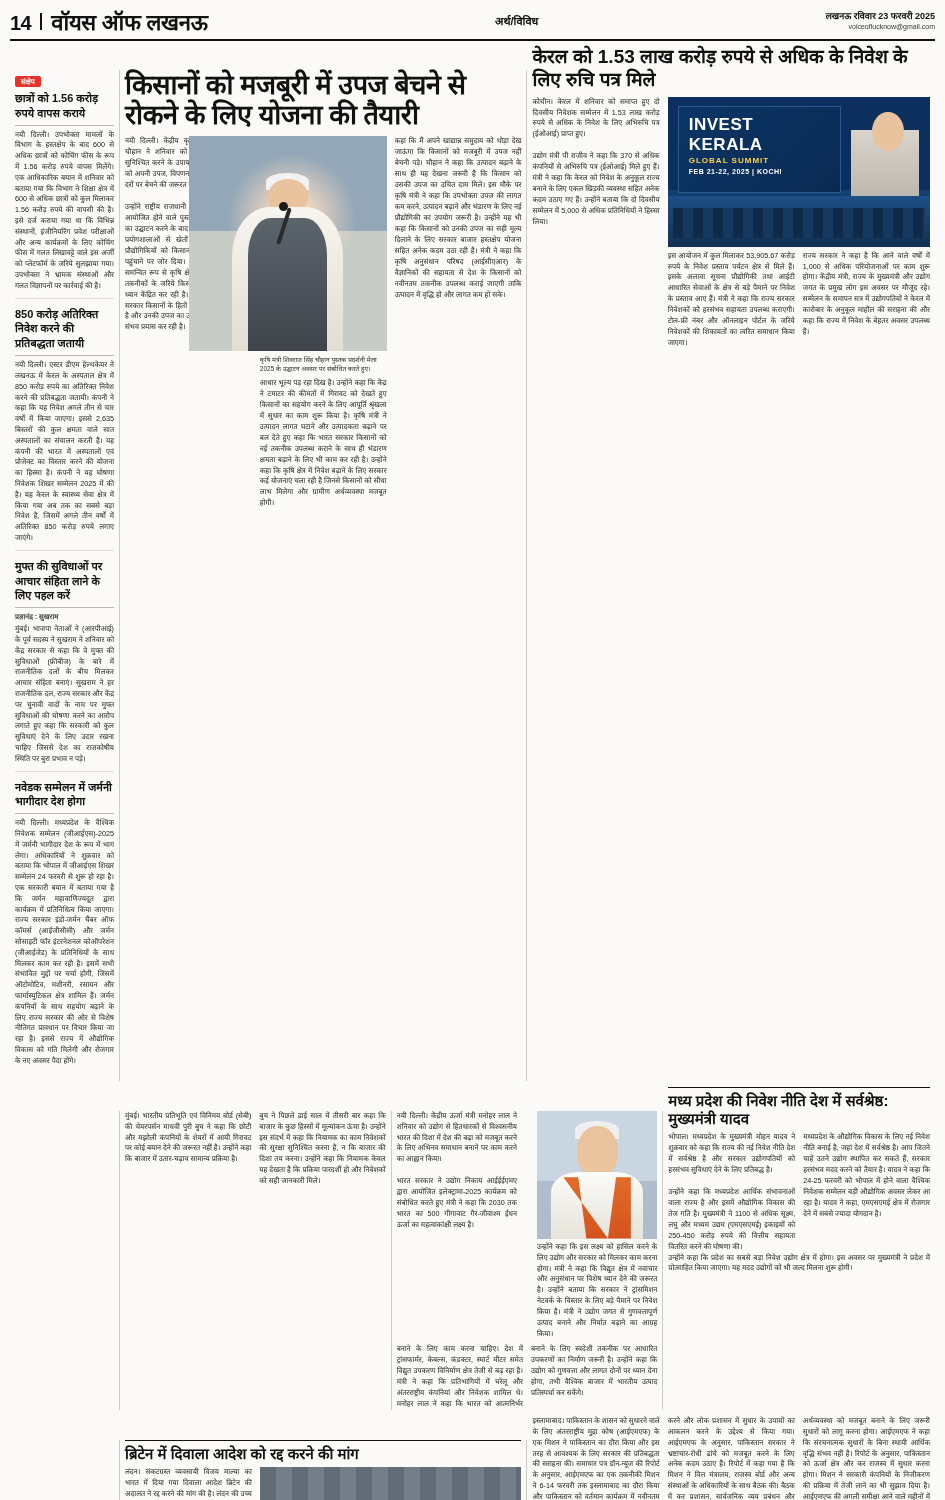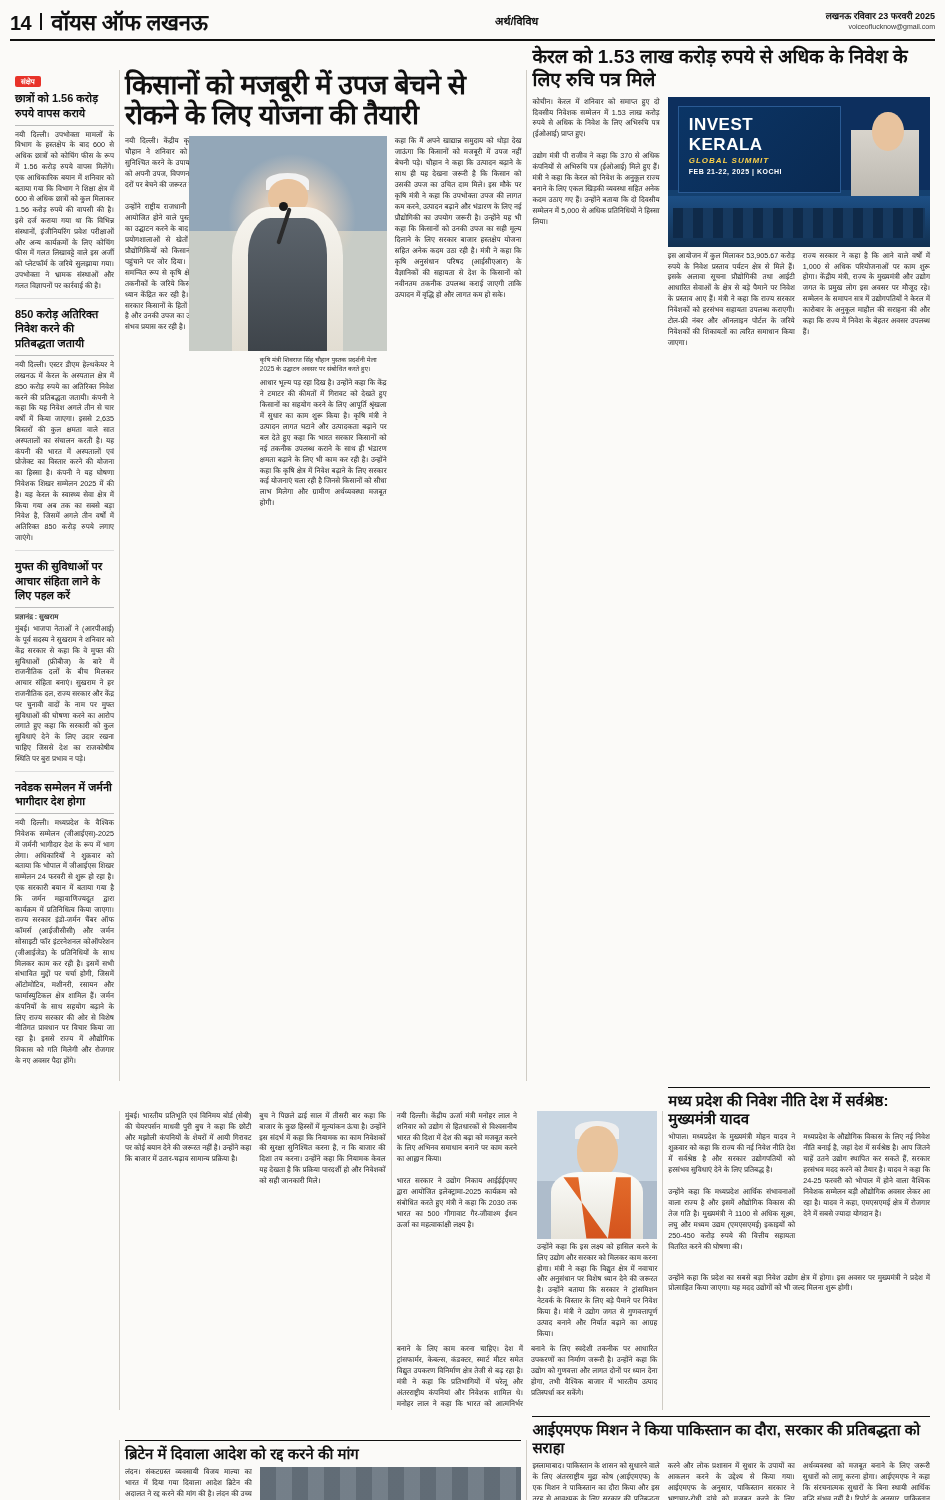--- a/index.html
+++ b/index.html
@@ -115,21 +115,21 @@
     background: linear-gradient(#0d2f5e 0 62%, #14406f 62% 100%);
     position:relative;
   }
   .ph-kerala .screen {
     position:absolute; left:4%; top:6%; width:62%; height:58%;
     background: linear-gradient(135deg,#0b3566,#0a2a52);
     border:1px solid #2a5a94;
   }
   .ph-kerala .screen .t1 { position:absolute; left:6%; top:10%; color:#fff; font-weight:700; font-size:17px; letter-spacing:0.5px;}
   .ph-kerala .screen .t2 { position:absolute; left:6%; top:34%; color:#fff; font-weight:700; font-size:17px; letter-spacing:0.5px;}
-  .ph-kerala .screen .t3 { position:absolute; left:6%; top:58%; color:#ffd24a; font-weight:700; font-size:8px; letter-spacing:1px;font-style:italic;}
+  .ph-kerala .screen .t3 { position:absolute; left:6%; top:58%; color:#ffd24a; font-weight:700; font-size:8px; letter-spacing:1px;}
   .ph-kerala .screen .t4 { position:absolute; left:6%; top:72%; color:#fff; font-weight:700; font-size:7px; letter-spacing:0.5px;}
   .ph-kerala .podium {
     position:absolute; right:4%; top:22%; width:26%; height:50%;
     background:linear-gradient(#d8d4cc,#b9b5ad);
   }
   .ph-kerala .speaker {
     position:absolute; right:10%; top:10%; width:12%; height:26%;
     background:#e8c39e; border-radius:50%;
   }
   .ph-kerala .stage {
@@ -291,21 +291,21 @@
     </div>
 
     <div class="col" style="grid-column: 6 / span 2;">
       <h3 class="hl-md rule-top">मध्य प्रदेश की निवेश नीति देश में सर्वश्रेष्ठ: मुख्यमंत्री यादव</h3>
       <div style="display:grid; grid-template-columns:1fr 1fr; gap:8px;">
         <div class="txt" style="white-space:pre-line;">भोपाल। मध्यप्रदेश के मुख्यमंत्री मोहन यादव ने शुक्रवार को कहा कि राज्य की नई निवेश नीति देश में सर्वश्रेष्ठ है और सरकार उद्योगपतियों को हरसंभव सुविधाएं देने के लिए प्रतिबद्ध है।
 
 उन्होंने कहा कि मध्यप्रदेश आर्थिक संभावनाओं वाला राज्य है और इसमें औद्योगिक विकास की तेज गति है। मुख्यमंत्री ने 1100 से अधिक सूक्ष्म, लघु और मध्यम उद्यम (एमएसएमई) इकाइयों को 250-450 करोड़ रुपये की वित्तीय सहायता वितरित करने की घोषणा की।</div>
         <div class="txt">मध्यप्रदेश के औद्योगिक विकास के लिए नई निवेश नीति बनाई है, जहां देश में सर्वश्रेष्ठ है। आप जितने चाहें उतने उद्योग स्थापित कर सकते हैं, सरकार हरसंभव मदद करने को तैयार है। यादव ने कहा कि 24-25 फरवरी को भोपाल में होने वाला वैश्विक निवेशक सम्मेलन बड़ी औद्योगिक अवसर लेकर आ रहा है। यादव ने कहा, एमएसएमई क्षेत्र में रोजगार देने में सबसे ज्यादा योगदान है।</div>
       </div>
-      <div class="txt" style="margin-top:20px;">उन्होंने कहा कि प्रदेश का सबसे बड़ा निवेश उद्योग क्षेत्र में होगा। इस अवसर पर मुख्यमंत्री ने प्रदेश में प्रोत्साहित किया जाएगा। यह मदद उद्योगों को भी जल्द मिलना शुरू होगी।</div>
+      <div class="txt" style="margin-top:0;">उन्होंने कहा कि प्रदेश का सबसे बड़ा निवेश उद्योग क्षेत्र में होगा। इस अवसर पर मुख्यमंत्री ने प्रदेश में प्रोत्साहित किया जाएगा। यह मदद उद्योगों को भी जल्द मिलना शुरू होगी।</div>
     </div>
   </div>
 
   <div class="body-grid" style="margin-top:6px;">
 
     <div class="col vrule"></div>
 
     <div class="col vrule" style="grid-column: 2 / span 3;">
       <h3 class="hl-md rule-top">ब्रिटेन में दिवाला आदेश को रद्द करने की मांग</h3>
       <div style="display:grid; grid-template-columns:1fr 1fr 1fr; gap:8px;">
@@ -318,21 +318,20 @@
             <div class="face"></div>
 
           </div>
 
         </div>
       </div>
 
     </div>
 
     <div class="col" style="grid-column: 5 / span 3;">
-      <h3 class="hl-md rule-top">आईएमएफ मिशन ने किया पाकिस्तान का दौरा, सरकार की प्रतिबद्धता को सराहा</h3>
       <div style="display:grid; grid-template-columns:1fr 1fr 1fr; gap:8px;">
         <div class="txt" style="white-space:pre-line;">इस्लामाबाद। पाकिस्तान के शासन को सुधारने वाले के लिए अंतरराष्ट्रीय मुद्रा कोष (आईएमएफ) के एक मिशन ने पाकिस्तान का दौरा किया और इस तरह से आवश्यक के लिए सरकार की प्रतिबद्धता की सराहना की। समाचार पत्र डॉन-न्यूज की रिपोर्ट के अनुसार, आईएमएफ का एक तकनीकी मिशन ने 6-14 फरवरी तक इस्लामाबाद का दौरा किया और पाकिस्तान को वर्तमान कार्यक्रम में नवीनतम और विस्तारित समीक्षा की जांच करने के लिए भेजा था।
 
 यह जांच प्रशासन और भ्रष्टाचार की कमजोरियों को दूर करने के लिए चलाये जा रहे सुधार कार्यक्रम के तहत किया गया है। आईएमएफ ने सरकार के आर्थिक सुधार कार्यक्रम की सराहना की और कहा कि इससे देश की अर्थव्यवस्था को स्थिरता मिलेगी।</div>
         <div class="txt">करने और लोक प्रशासन में सुधार के उपायों का आकलन करने के उद्देश्य से किया गया। आईएमएफ के अनुसार, पाकिस्तान सरकार ने भ्रष्टाचार-रोधी ढांचे को मजबूत करने के लिए अनेक कदम उठाए हैं। रिपोर्ट में कहा गया है कि मिशन ने वित्त मंत्रालय, राजस्व बोर्ड और अन्य संस्थाओं के अधिकारियों के साथ बैठक की। बैठक में कर प्रशासन, सार्वजनिक व्यय प्रबंधन और वित्तीय पारदर्शिता जैसे मुद्दों पर चर्चा हुई।</div>
         <div class="txt">अर्थव्यवस्था को मजबूत बनाने के लिए जरूरी सुधारों को लागू करना होगा। आईएमएफ ने कहा कि संरचनात्मक सुधारों के बिना स्थायी आर्थिक वृद्धि संभव नहीं है। रिपोर्ट के अनुसार, पाकिस्तान को ऊर्जा क्षेत्र और कर राजस्व में सुधार करना होगा। मिशन ने सरकारी कंपनियों के निजीकरण की प्रक्रिया में तेजी लाने का भी सुझाव दिया है। आईएमएफ की अगली समीक्षा आने वाले महीनों में होगी, जिसके बाद अगली किस्त जारी की जाएगी।</div>
       </div>
     </div>
   </div>
 

